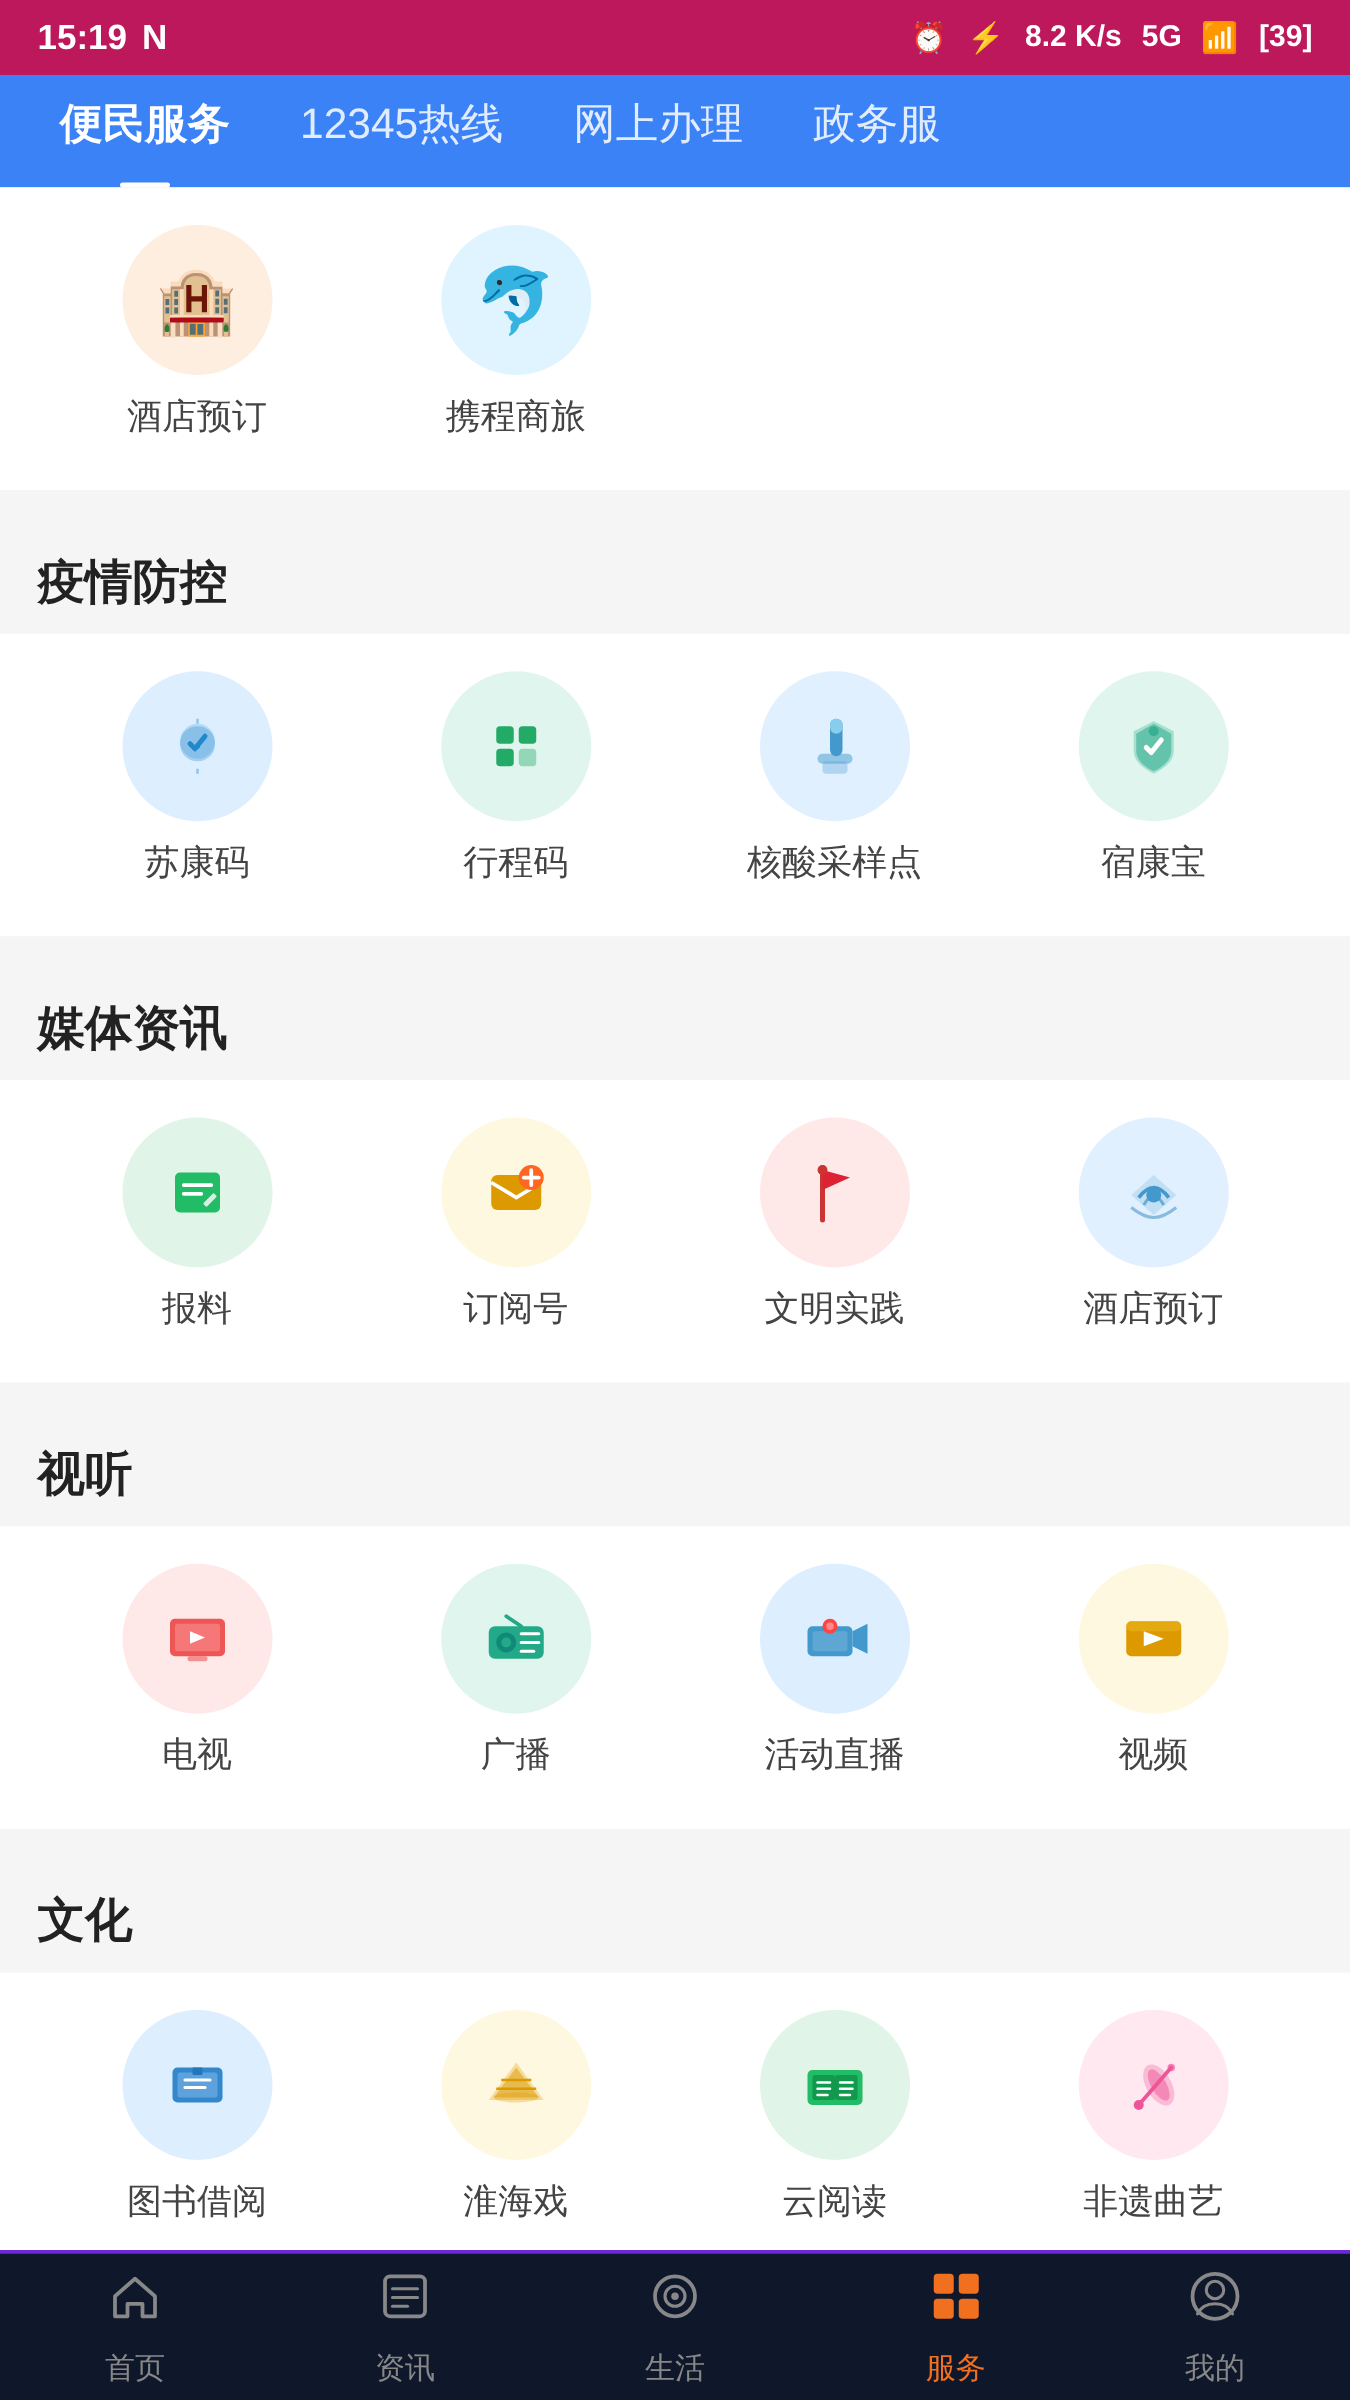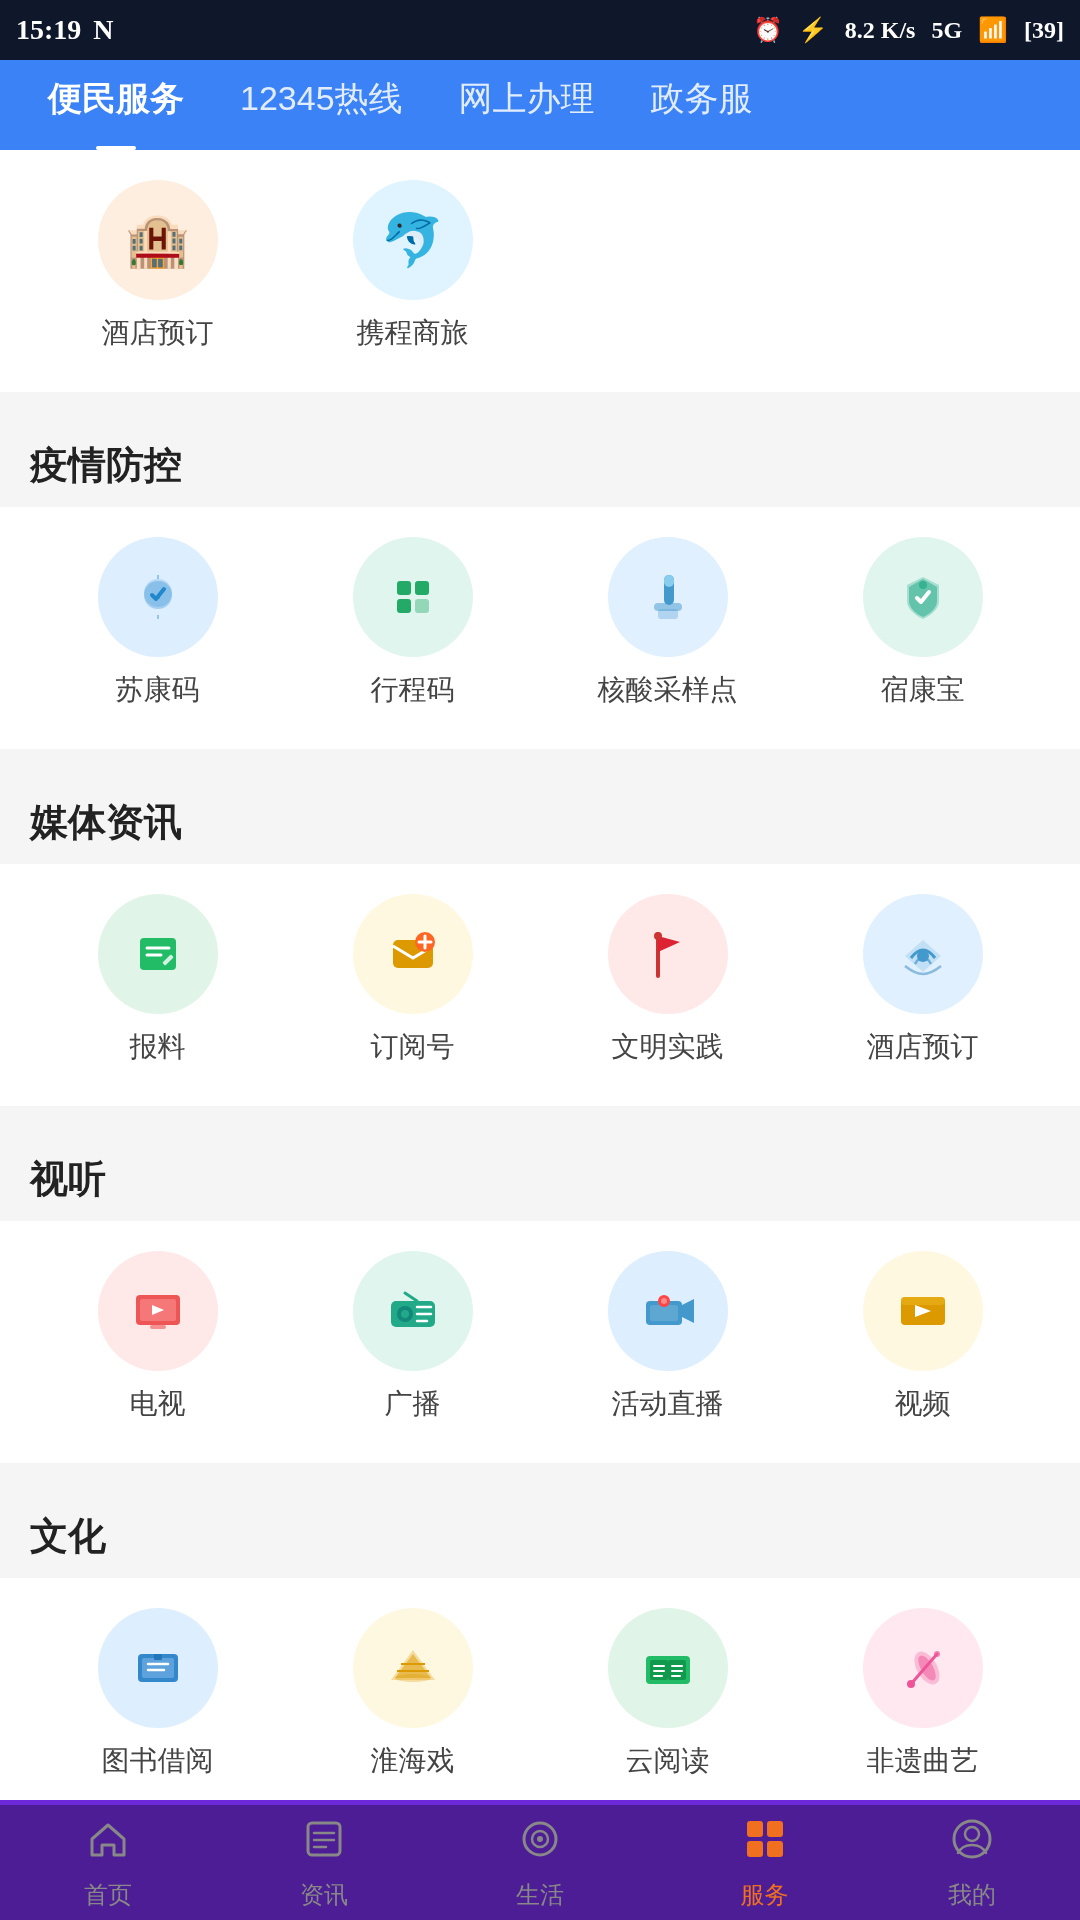--- a/index.html
+++ b/index.html
@@ -7,30 +7,29 @@
     body {
       width: 1080px;
       min-height: 1920px;
       font-family: -apple-system, "PingFang SC", "Helvetica Neue", sans-serif;
       background: #f5f5f5;
       overflow-x: hidden;
     }
 
     
     .status-bar {
-      background: #0f172a;
+      background: #be185d;
       color: white;
       height: 60px;
       display: flex;
       align-items: center;
       justify-content: space-between;
-      padding: 0 16px;
+      padding: 0 30px;
       font-size: 28px;
       font-weight: 600;
-      font-family: Liberation Serif, serif;
     }
     .status-left { display: flex; align-items: center; gap: 12px; }
     .status-right { display: flex; align-items: center; gap: 16px; font-size: 24px; }
 
     
     .top-tabs {
       background: #3b82f6;
       display: flex;
       padding: 0 20px;
       height: 90px;
@@ -115,22 +114,22 @@
       margin-bottom: 20px;
     }
 
     
     .bottom-nav {
       position: fixed;
       bottom: 0;
       left: 0;
       width: 1080px;
       height: 120px;
-      background: #4c1d95;
-      border-top: 5px solid #6d28d9;
+      background: #0f172a;
+      border-top: 3px solid #6d28d9;
       display: flex;
       align-items: center;
       justify-content: space-around;
     }
     .nav-item {
       display: flex;
       flex-direction: column;
       align-items: center;
       gap: 8px;
       cursor: pointer;

